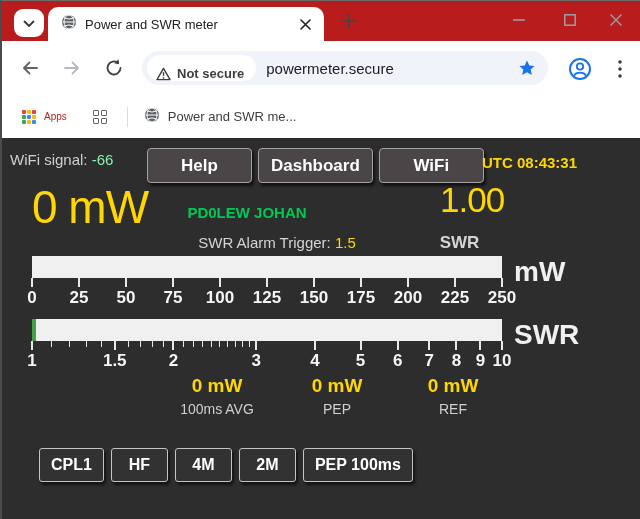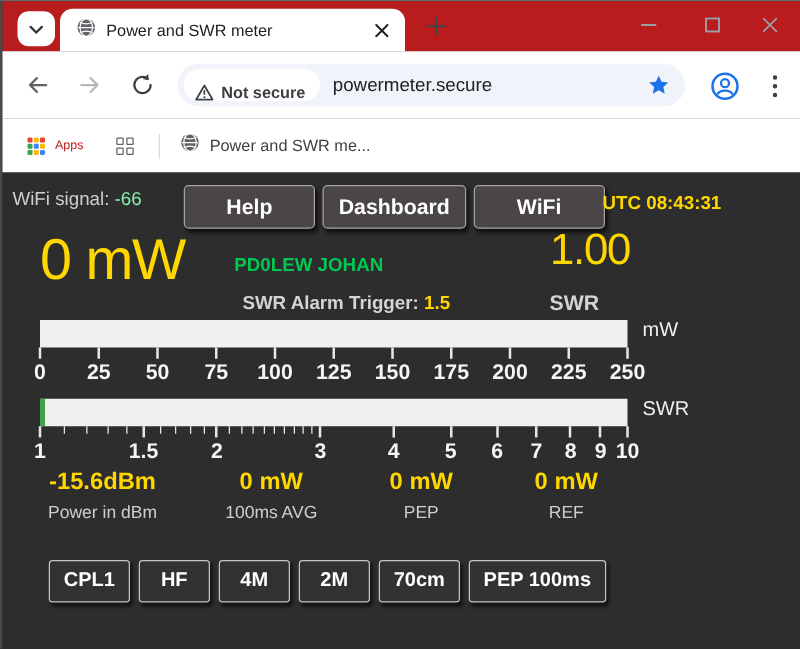--- a/index.html
+++ b/index.html
@@ -55,27 +55,27 @@
   #wifi-value{color:#86efac;}
   #nav-buttons{left:145px;top:10px;display:flex;gap:6px;}
   .navbtn{min-width:105px;height:35px;background:#4a4547;color:#fff;font-weight:bold;font-size:17px;
     border:1px solid #a5a2a4;border-radius:4px;box-shadow:2px 3px 3px rgba(0,0,0,.6);
     font-family:"Liberation Sans",sans-serif;padding:0 12px;cursor:pointer;}
   #utc-time{left:480px;top:16px;font-size:15px;font-weight:600;color:#ffd700;}
 
   #power-display{left:30px;top:42px;font-size:46px;color:#ffd700;letter-spacing:-1px;}
   #callsign{left:165px;top:66px;width:160px;text-align:center;font-size:15px;font-weight:bold;color:#00c853;}
   #swr-display{left:410px;top:42px;font-size:35px;color:#ffd700;letter-spacing:-1px;margin-left:28px;}
-  #alarm-row{left:145px;top:96px;width:260px;text-align:center;font-size:15px;font-weight:700;color:#d4d4d4;}
+  #alarm-row{left:145px;top:96px;width:260px;text-align:center;font-size:15px;font-weight:400;color:#d4d4d4;}
   #alarm-value{color:#ffd700;}
   #swr-caption{left:400px;top:95px;width:115px;text-align:center;font-size:17px;font-weight:600;color:#d4d4d4;}
 
   .meter-bar{left:30px;width:470px;height:22px;background:#f0f0f0;}
   .meter-fill{position:absolute;left:0;top:0;height:22px;background:#43a047;}
-  .unit-label{left:512px;font-size:16px;font-weight:normal;color:#f0f0f0;}
+  .unit-label{left:512px;font-size:28px;font-weight:bold;color:#f0f0f0;}
   .ticks{left:30px;width:470px;height:10px;}
   .tick{position:absolute;top:0;width:2px;height:9px;background:#e8e8e8;}
   .tick.minor{width:1px;height:6px;}
   .tick-labels{left:30px;width:470px;height:20px;}
   .tick-label{position:absolute;top:0;transform:translateX(-50%);font-size:17px;font-weight:bold;color:#f5f5f5;white-space:nowrap;}
   #bar-power{top:118px;} #unit-power{top:118px;} #ticks-power{top:140px;} #labels-power{top:150px;}
   #bar-swr{top:181px;}   #unit-swr{top:181px;}   #ticks-swr{top:203px;}   #labels-swr{top:213px;}
 
   #readouts{left:0;top:237px;width:638px;height:60px;}
   .readout{position:absolute;width:140px;text-align:center;}
@@ -330,40 +330,35 @@
         <div class="tick-label" style="left: 282.968px;">4</div>
         <div class="tick-label" style="left: 328.516px;">5</div>
         <div class="tick-label" style="left: 365.731px;">6</div>
         <div class="tick-label" style="left: 397.196px;">7</div>
         <div class="tick-label" style="left: 424.452px;">8</div>
         <div class="tick-label" style="left: 448.494px;">9</div>
         <div class="tick-label" style="left: 470px;">10</div>
       </div>
 
     <div id="readouts" class="abs">
-        <div class="readout" style="left: 10px;">
-          <div class="val">-15.6dBm</div>
-          <div class="lab">Power in dBm</div>
-        </div>
         <div class="readout" style="left: 145px;">
           <div class="val">0 mW</div>
           <div class="lab">100ms AVG</div>
         </div>
         <div class="readout" style="left: 265px;">
           <div class="val">0 mW</div>
           <div class="lab">PEP</div>
         </div>
         <div class="readout" style="left: 381px;">
           <div class="val">0 mW</div>
           <div class="lab">REF</div>
         </div>
       </div>
 
     <div id="mode-buttons" class="abs">
         <button class="modebtn">CPL1</button>
         <button class="modebtn">HF</button>
         <button class="modebtn">4M</button>
         <button class="modebtn">2M</button>
-        <button class="modebtn">70cm</button>
         <button class="modebtn">PEP 100ms</button>
       </div>
   </div>
 </div>
 
 </body></html>

